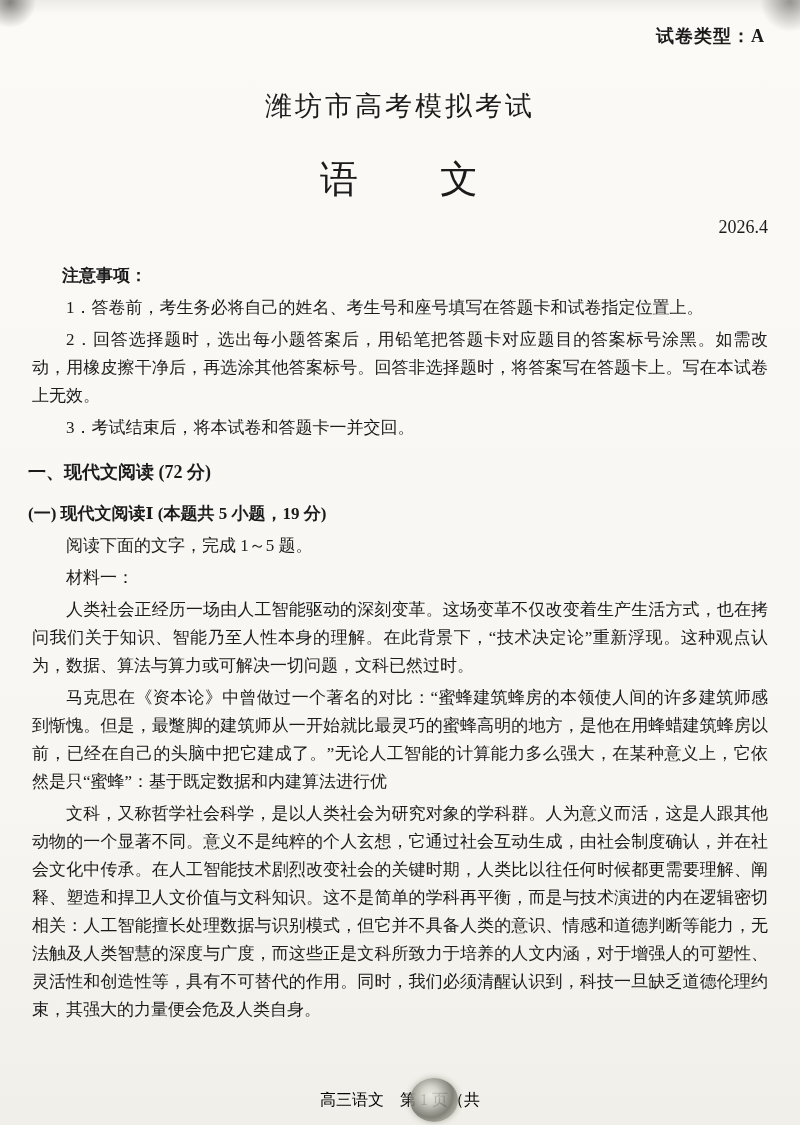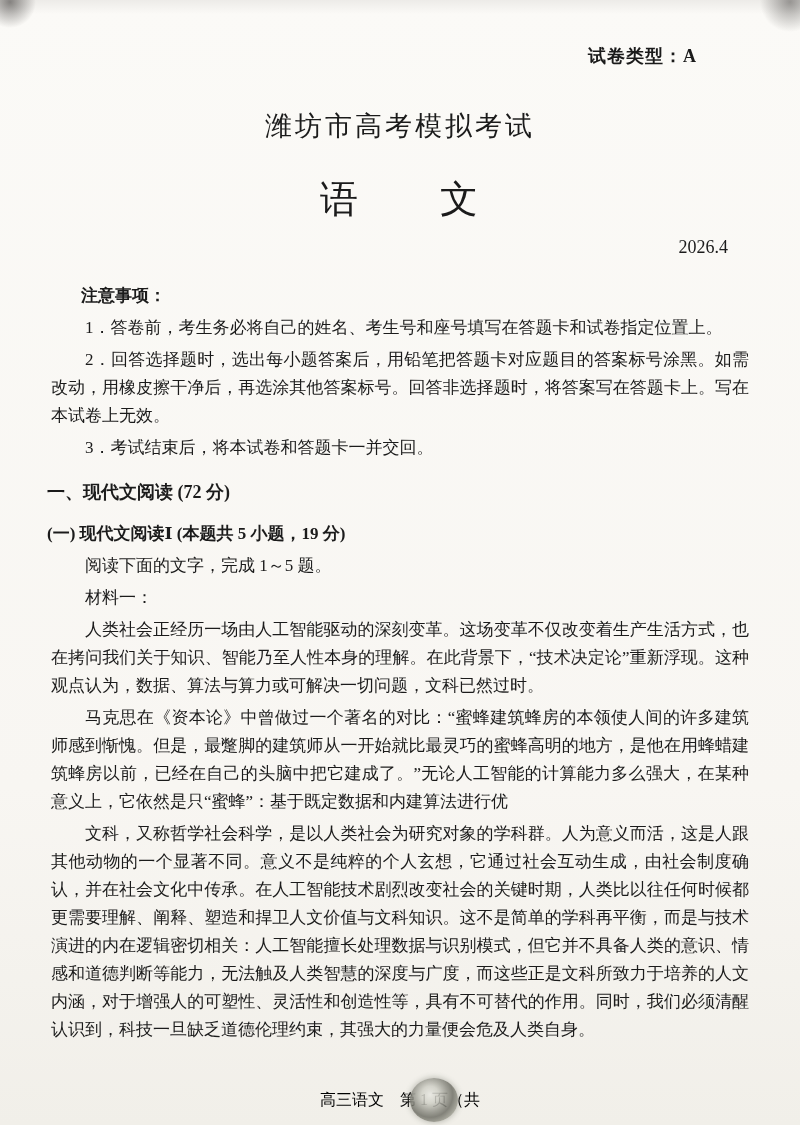--- a/index.html
+++ b/index.html
@@ -11,48 +11,47 @@
     font-family: "Liberation Serif", "DejaVu Serif", serif;
     color: #1b1b1b;
     background:
       radial-gradient(circle at 10px 2px, rgba(45,42,40,0.55), rgba(45,42,40,0) 26px),
       radial-gradient(circle at 790px 2px, rgba(45,42,40,0.45), rgba(45,42,40,0) 30px),
       linear-gradient(180deg, rgba(110,105,100,0.10) 0, rgba(110,105,100,0) 14px),
       linear-gradient(180deg, #fbfaf7 0%, #f8f6f2 70%, #f1efe9 100%);
   }
   .paper-type {
     text-align: right;
-    padding: 24px 103px 0 0;
+    padding: 24px 35px 0 0;
     font-weight: 700;
     font-size: 18px;
     letter-spacing: 1px;
-    margin-top: 20px;
   }
   .title {
     margin: 40px 0 0 0;
     text-align: center;
     font-size: 27px;
     font-weight: 400;
     letter-spacing: 3px;
   }
   .subject {
     margin: 30px 0 0 0;
     text-align: center;
     font-size: 38px;
     font-weight: 400;
     letter-spacing: 2px;
   }
   .date {
     text-align: right;
-    padding-right: 72px;
+    padding-right: 32px;
     margin-top: 12px;
     font-size: 18px;
   }
   .content {
-    padding: 0 47px;
+    padding: 0 28px;
     font-size: 17px;
     line-height: 28px;
   }
   .content p { margin: 4px; text-indent: 2em; text-align: justify; }
   .notice { margin-top: 24px; }
   .notice-heading { text-indent: 2em; font-weight: 700; }
   .section-heading {
     margin-top: 16px;
     font-weight: 700;
     font-size: 18px;

